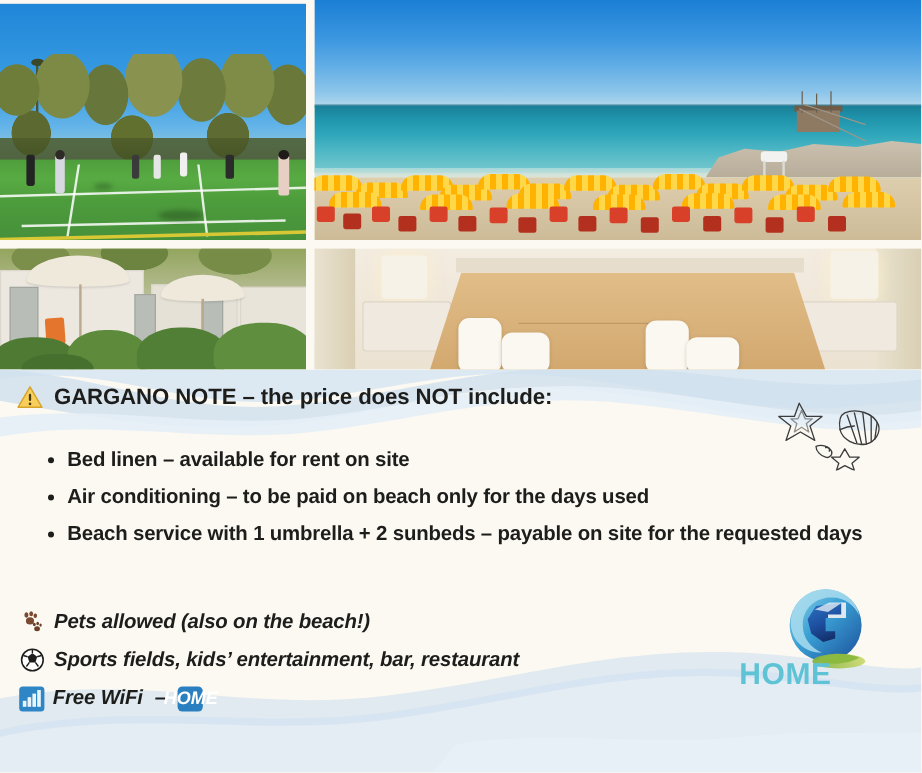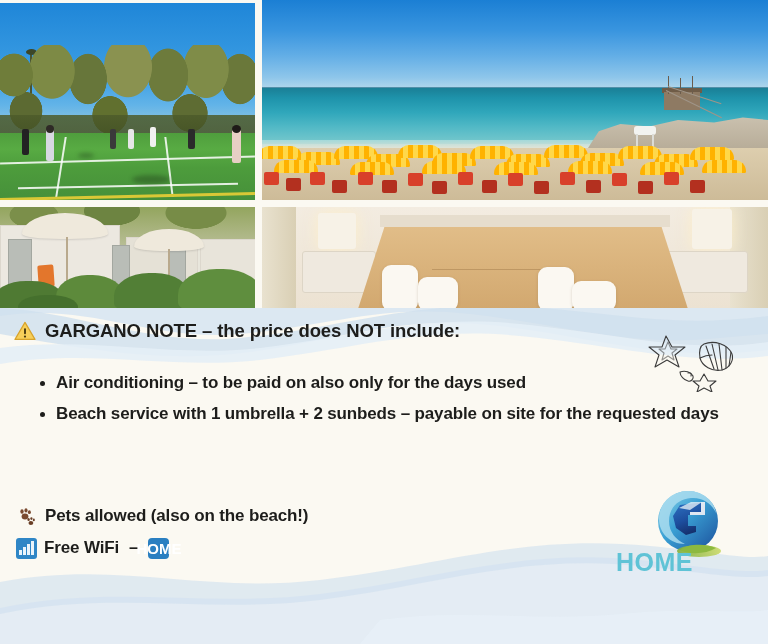--- a/index.html
+++ b/index.html
@@ -113,21 +113,21 @@
   .notice{position:absolute;left:14px;top:12px;display:flex;align-items:center;gap:9px;}
   .warn-ico{width:22px;height:20px;position:relative;flex:none;}
   .notice-text{font-size:18.5px;font-weight:bold;color:#1d1d1b;letter-spacing:-.1px;white-space:nowrap;}
 
   .bullets{position:absolute;left:34px;top:62px;width:690px;margin:0;padding:0;list-style:none;}
   .bullets li{position:relative;padding-left:22px;font-size:17px;font-weight:bold;color:#1d1d1b;
     line-height:26px;margin-bottom:5px;letter-spacing:-.15px;}
   .bullets li::before{content:"";position:absolute;left:6px;top:11px;width:5px;height:5px;border-radius:50%;background:#1d1d1b;}
 
   .amenities{position:absolute;left:16px;top:198px;}
-  .amen-row{display:flex;align-items:flex-start;gap:7px;margin-bottom:8px;height:24px;}
+  .amen-row{display:flex;align-items:center;gap:7px;margin-bottom:8px;height:24px;font-style:italic;}
   .amen-text{font-size:17px;font-weight:bold;color:#1d1d1b;letter-spacing:-.15px;white-space:nowrap;}
   .amen-ico{width:22px;height:22px;flex:none;position:relative;}
 
   .dash{font-size:17px;font-weight:bold;color:#1d1d1b;margin:0 3px;}
   .p-ico{width:21px;height:21px;border-radius:4px;background:#2a7fc1;color:#fff;font-size:15px;font-weight:bold;
     display:flex;align-items:center;justify-content:center;flex:none;font-family:"Liberation Sans",sans-serif;}
   .wifi-ico{width:21px;height:21px;border-radius:3px;background:#2f86c6;position:relative;flex:none;overflow:hidden;}
   .wifi-ico i{position:absolute;bottom:4px;background:#eaf4fb;width:2.6px;display:block;}
 
   .searchline{position:absolute;left:268px;top:308px;display:flex;align-items:center;gap:8px;}
@@ -306,21 +306,22 @@
           <path d="M64 16 L72 39 M70 14 L76 40 M77 14 L80 40 M84 17 L84 38 M89 22 L87 36"></path>
           <path d="M58 28 C62 26 66 25 70 25"></path>
           <path d="M38 42 C43 40 49 42 51 46 C52 49 49 52 46 51 C42 50 38 46 38 42 Z"></path>
           <path d="M46 43 C48 42 50 44 49 46"></path>
           <path d="M62 44 L66 51 L74 51 L68 56 L70 62 L62 58 L55 62 L57 56 L51 51 L58 51 Z"></path>
         </g>
       </svg>
     </span>
 
     <ul class="bullets">
-      <li>Air conditioning – to be paid on also only for the days used</li>
+      <li>Bed linen – available for rent on site</li>
+      <li>Air conditioning – to be paid on beach only for the days used</li>
       <li>Beach service with 1 umbrella + 2 sunbeds – payable on site for the requested days</li>
     </ul>
 
     <div class="amenities">
 
       <div class="amen-row">
         <span class="amen-ico">
           <svg viewBox="0 0 22 22" width="22" height="22">
             <g fill="#7a4a30">
               <ellipse cx="6" cy="5.5" rx="1.7" ry="2.2"></ellipse>
@@ -332,20 +333,30 @@
               <ellipse cx="12.6" cy="13.4" rx="1.2" ry="1.5"></ellipse>
               <ellipse cx="15.4" cy="12.6" rx="1.1" ry="1.4"></ellipse>
               <ellipse cx="17.8" cy="13.9" rx="1" ry="1.3"></ellipse>
               <ellipse cx="14.9" cy="17" rx="2.4" ry="2.1"></ellipse>
             </g>
           </svg>
         </span>
         <span class="amen-text">Pets allowed (also on the beach!)</span>
       </div>
 
+      <div class="amen-row">
+        <span class="amen-ico">
+          <svg viewBox="0 0 22 22" width="22" height="22">
+            <circle cx="11" cy="11" r="9" fill="#ffffff" stroke="#1d1d1b" stroke-width="1.3"></circle>
+            <path d="M11 5.4 L15 8.3 L13.5 13 L8.5 13 L7 8.3 Z" fill="#1d1d1b"></path>
+            <path d="M11 2 L11 5.4 M15 8.3 L18.6 7.2 M13.5 13 L16 16.4 M8.5 13 L6 16.4 M7 8.3 L3.4 7.2" stroke="#1d1d1b" stroke-width="1.2" fill="none"></path>
+          </svg>
+        </span>
+        <span class="amen-text">Sports fields, kids’ entertainment, bar, restaurant</span>
+      </div>
 
       <div class="amen-row">
         <span class="wifi-ico">
           <i style="left:3px;height:5px;"></i>
           <i style="left:7px;height:8px;"></i>
           <i style="left:11px;height:11px;"></i>
           <i style="left:15px;height:14px;"></i>
         </span>
         <span class="amen-text">Free WiFi</span>
         <span class="dash">–</span>

